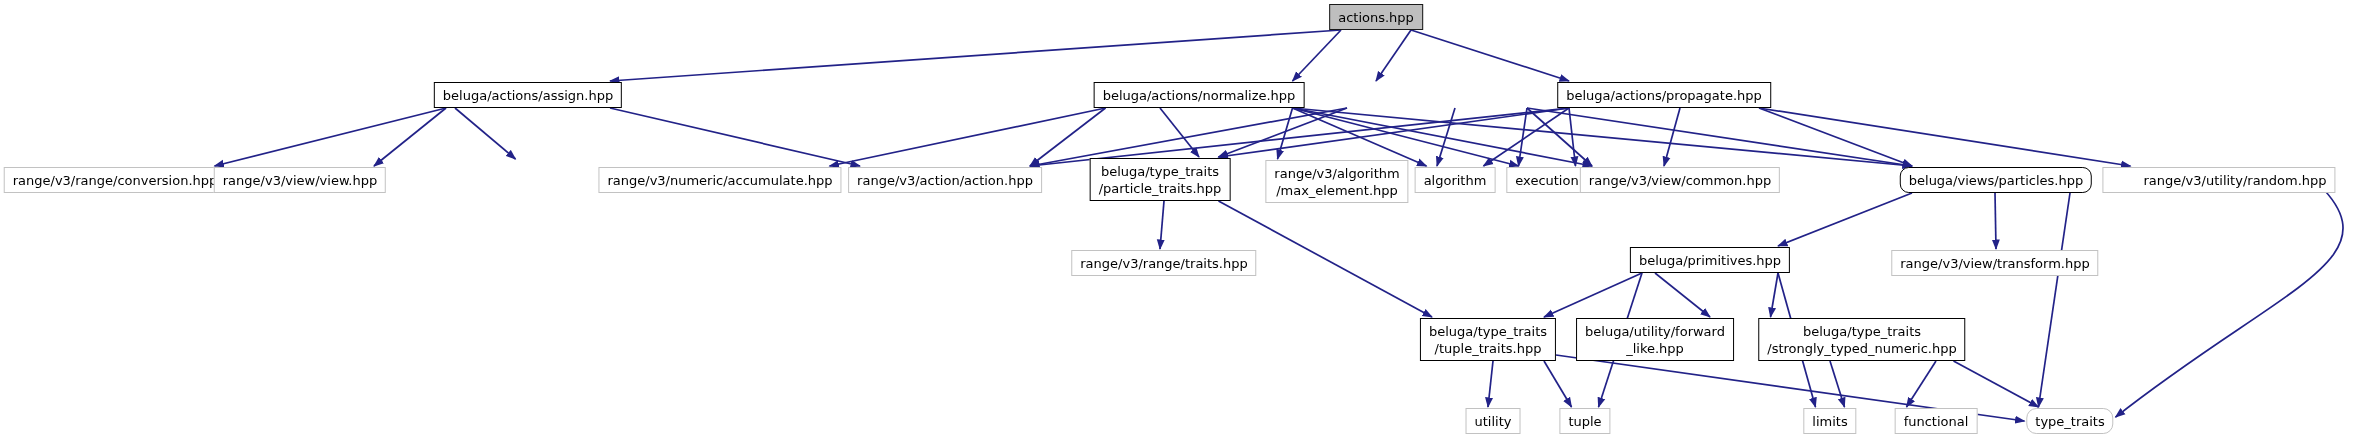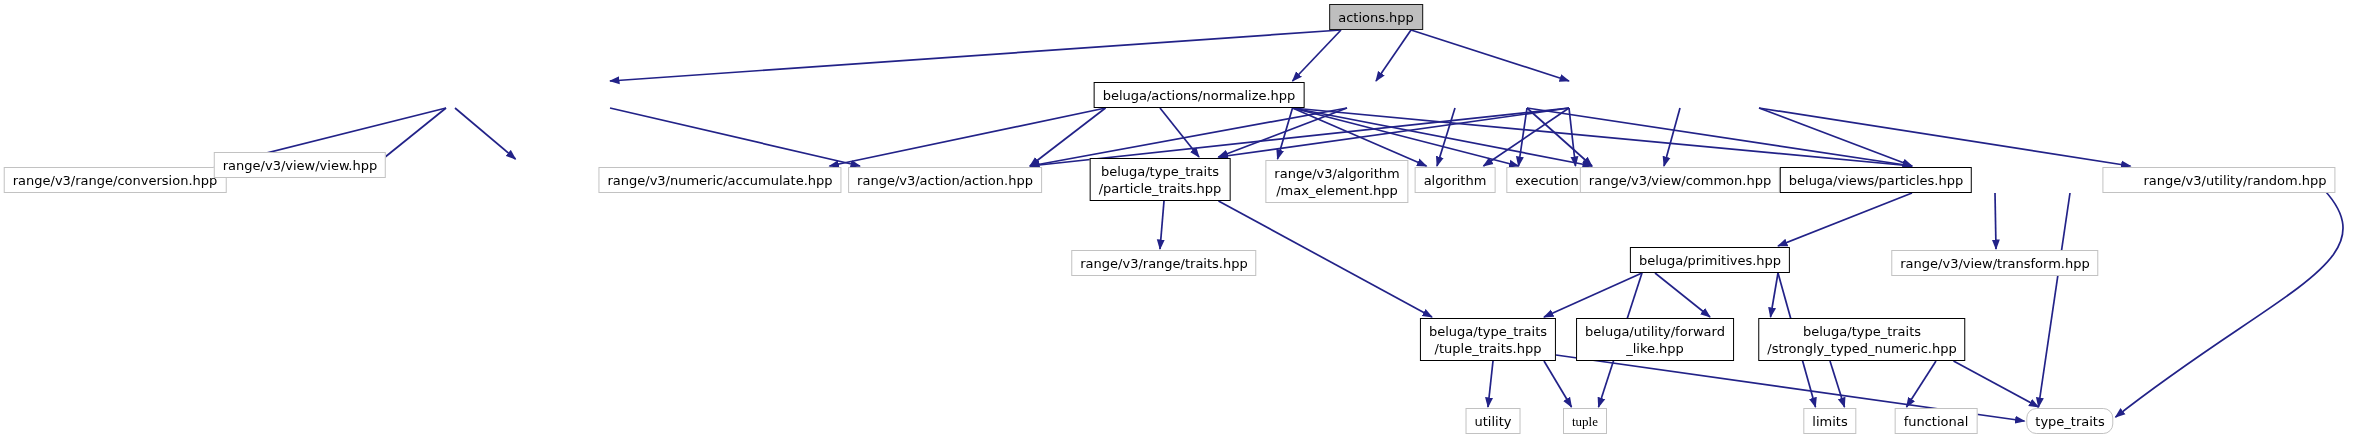--- a/index.html
+++ b/index.html
@@ -81,41 +81,43 @@
         <path d="M1493,361 L1488,407" fill="none" stroke="#222288" stroke-width="1.7" marker-end="url(#arrow)"></path>
         <path d="M1544,361 L1571.5,407" fill="none" stroke="#222288" stroke-width="1.7" marker-end="url(#arrow)"></path>
         <path d="M1556,355 L2024.5,421" fill="none" stroke="#222288" stroke-width="1.7" marker-end="url(#arrow)"></path>
         <path d="M1830,361 L1844.5,407" fill="none" stroke="#222288" stroke-width="1.7" marker-end="url(#arrow)"></path>
         <path d="M1936,361 L1906.5,407" fill="none" stroke="#222288" stroke-width="1.7" marker-end="url(#arrow)"></path>
         <path d="M1953.5,361 L2038.5,407" fill="none" stroke="#222288" stroke-width="1.7" marker-end="url(#arrow)"></path>
         <path d="M2319.5,185 C2394.5,260 2280.5,287.1 2115.5,417.1" fill="none" stroke="#222288" stroke-width="1.7" marker-end="url(#arrow)"></path>
       </g>
   </svg>
 <div class="node root" style="left: 1376px; top: 4px;">actions.hpp</div>
+    <div class="node internal" style="left: 528px; top: 82px;">beluga/actions/assign.hpp</div>
     <div class="node internal" style="left: 1199px; top: 82px;">beluga/actions/normalize.hpp</div>
+    <div class="node internal" style="left: 1664px; top: 82px;">beluga/actions/propagate.hpp</div>
     <div class="node external" style="left: 115px; top: 167px;">range/v3/range/conversion.hpp</div>
-    <div class="node external" style="left: 300px; top: 152px;">range/v3/view/view.hpp</div>
+    <div class="node external" style="left: 300px; top: 167px;">range/v3/view/view.hpp</div>
     <div class="node external" style="left: 720px; top: 167px;">range/v3/numeric/accumulate.hpp</div>
     <div class="node external" style="left: 945px; top: 167px;">range/v3/action/action.hpp</div>
     <div class="node internal" style="left: 1160px; top: 158px;">beluga/type_traits
 /particle_traits.hpp</div>
     <div class="node external" style="left: 1337px; top: 160px;">range/v3/algorithm
 /max_element.hpp</div>
     <div class="node external" style="left: 1455px; top: 167px;">algorithm</div>
     <div class="node external" style="left: 1547px; top: 167px;">execution</div>
     <div class="node external" style="left: 1680px; top: 167px; text-align: center;">range/v3/view/common.hpp</div>
-    <div class="node internal" style="left: 1876px; top: 167px;">beluga/views/particles.hpp</div>
+    <div class="node internal" style="left: 1996px; top: 167px; border-radius: 9px;">beluga/views/particles.hpp</div>
     <div class="node external" style="left: 2219px; top: 167px; padding-left: 40px;">range/v3/utility/random.hpp</div>
     <div class="node external" style="left: 1164px; top: 250px;">range/v3/range/traits.hpp</div>
     <div class="node internal" style="left: 1710px; top: 247px;">beluga/primitives.hpp</div>
     <div class="node external" style="left: 1995px; top: 250px;">range/v3/view/transform.hpp</div>
     <div class="node internal" style="left: 1488px; top: 318px;">beluga/type_traits
 /tuple_traits.hpp</div>
     <div class="node internal" style="left: 1655px; top: 318px;">beluga/utility/forward
 _like.hpp</div>
     <div class="node internal" style="left: 1862px; top: 318px;">beluga/type_traits
 /strongly_typed_numeric.hpp</div>
     <div class="node external" style="left: 1493px; top: 408px;">utility</div>
-    <div class="node external" style="left: 1585px; top: 408px; font-family: Liberation Serif, serif;">tuple</div>
+    <div class="node external" style="left: 1585px; top: 408px;">tuple</div>
     <div class="node external" style="left: 1830px; top: 408px;">limits</div>
     <div class="node external" style="left: 1936px; top: 408px;">functional</div>
     <div class="node external" style="left: 2070px; top: 408px; border-radius: 10px;">type_traits</div>
   </div>
 
 </body></html>

